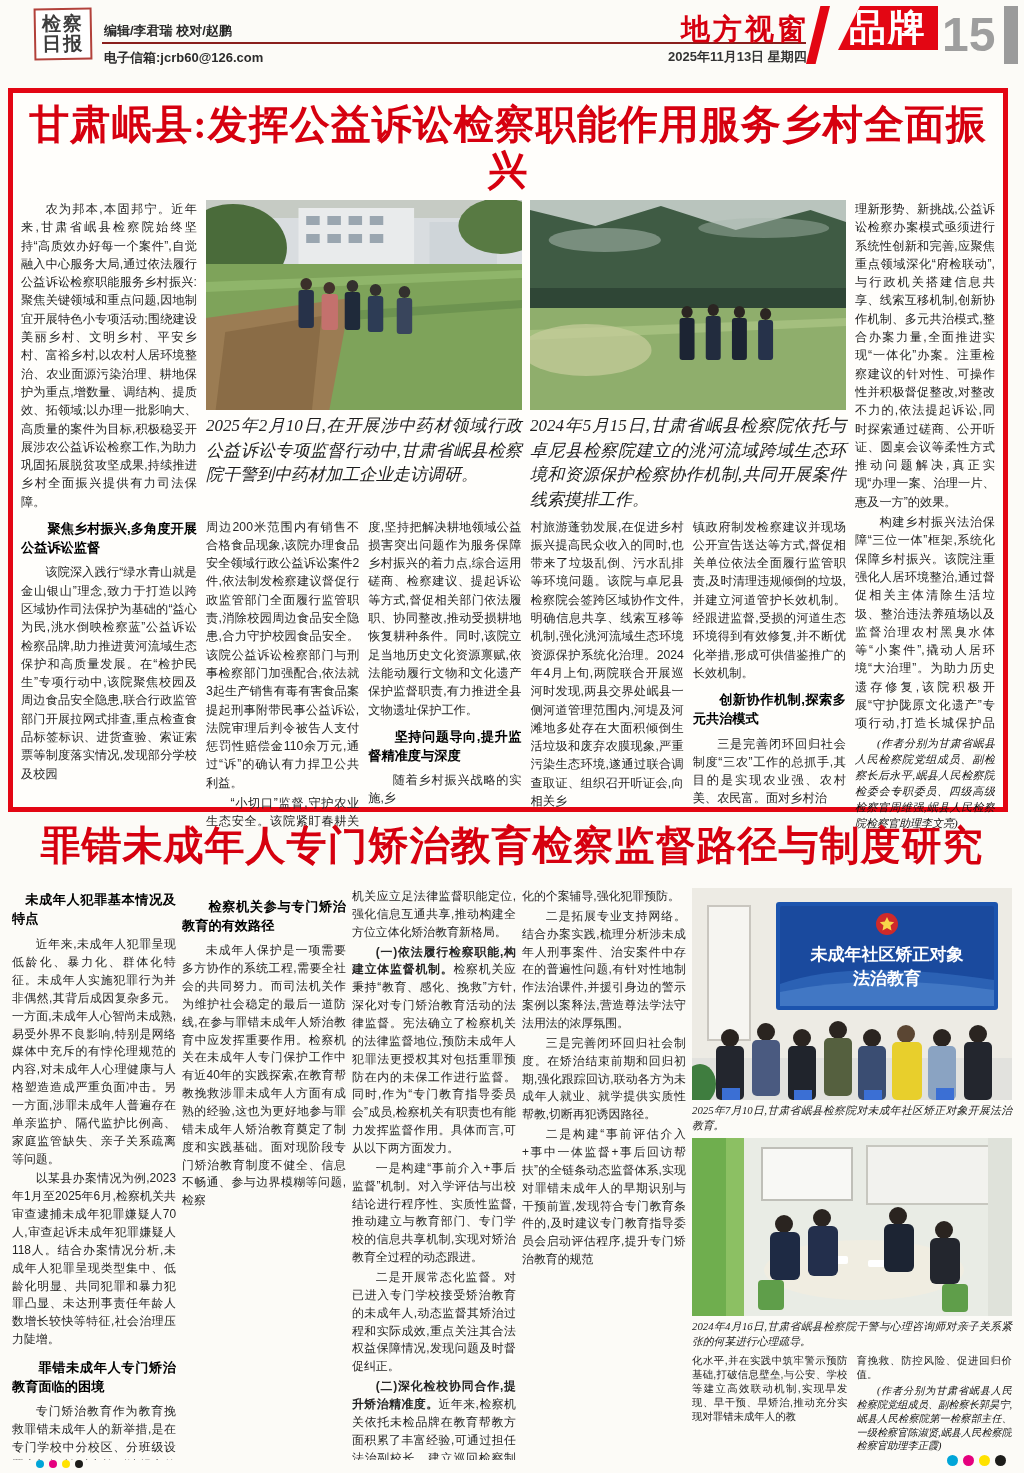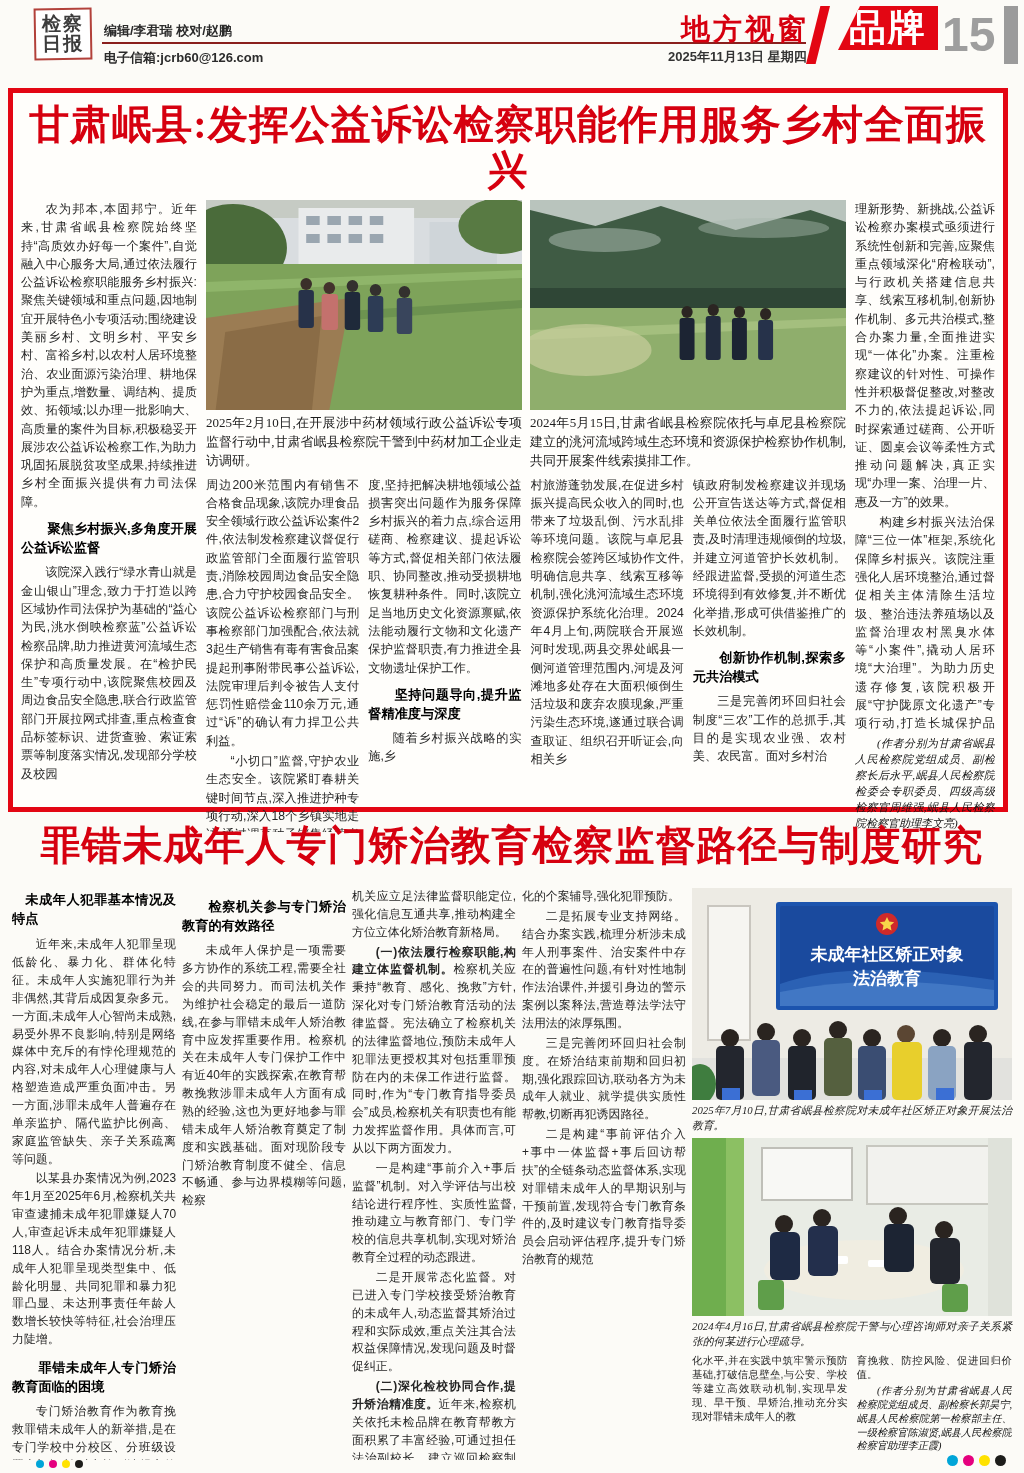--- a/index.html
+++ b/index.html
@@ -30,21 +30,21 @@
   .a1-headline{text-align:center;font-family:"Liberation Serif",serif;font-weight:900;
                font-size:40px;line-height:1.15;color:#d6000f;margin:9px 0 4px;letter-spacing:1px;}
   .a1-body{display:flex;gap:9px;padding:2px 8px 6px;height:640px;box-sizing:border-box;}
   .coltext{font-size:12.2px;line-height:1.5;text-align:justify;overflow:hidden;word-break:break-all;}
   .a1-col1{width:176px;flex:none;}
   .a1-mid{flex:1;min-width:0;display:flex;flex-direction:column;}
   .photos{display:flex;gap:8px;height:210px;flex:none;}
   .photo{flex:1;overflow:hidden;background:#c8c8c2;}
   .photo svg{display:block;width:100%;height:100%;}
   .caps{display:flex;gap:8px;margin:4px 0 5px;flex:none;}
-  .cap{flex:1;font-family:"Liberation Serif",serif;font-size:13px;
+  .cap{flex:1;font-family:"Liberation Serif",serif;font-style:italic;font-size:17px;
        line-height:1.45;color:#1d1d1d;text-align:justify;}
   .midcols{flex:1;display:flex;gap:9px;overflow:hidden;}
   .mcol{flex:1;min-width:0;}
   .a1-col6{width:140px;flex:none;display:flex;flex-direction:column;}
   .c6text{flex:1;overflow:hidden;}
   .p{text-indent:2em;margin:0 0 2px;}
   .p.cont{text-indent:0;}
   .subhead{font-weight:bold;font-size:13.2px;line-height:1.45;text-indent:2em;margin:8px 0 6px;color:#000;}
   .credit{font-family:"Liberation Serif",serif;font-style:italic;font-size:11px;line-height:1.45;
           margin-top:4px;text-indent:2em;text-align:justify;color:#111;}

